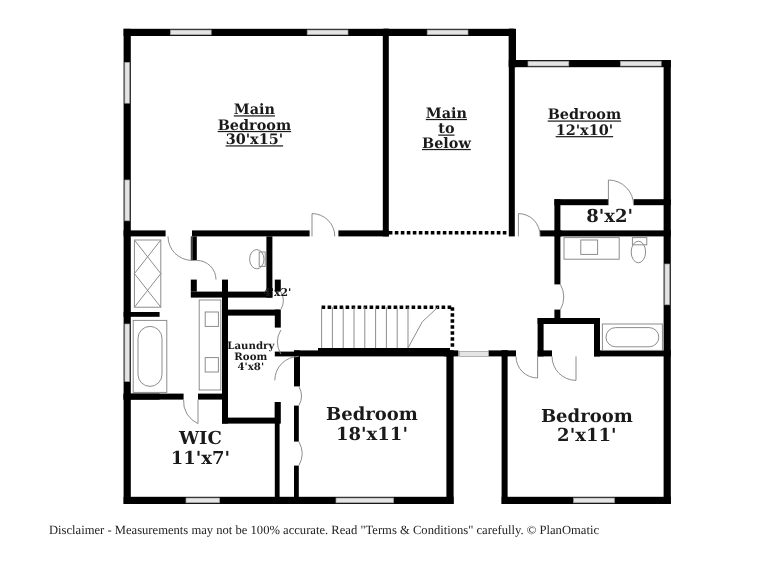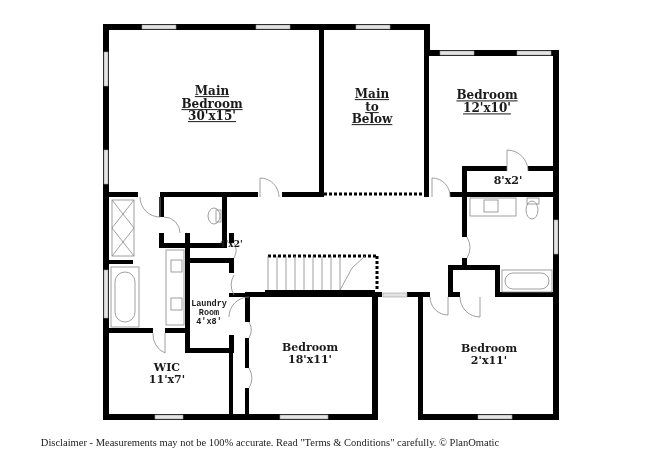--- a/index.html
+++ b/index.html
@@ -10,21 +10,21 @@
       font-family: "DejaVu Serif", "Liberation Serif", serif;
       font-weight: bold;
       color: #1a1a1a;
       text-align: center;
       line-height: 1.05;
       transform: translate(-50%, -50%);
       white-space: nowrap;
     }
     .room-label .name, .room-label .dim { display: block; }
     .lg { font-size: 12px; text-decoration: underline; }
-    .md { font-size: 11px; }
+    .md { font-size: 15px; }
     .sm { font-size: 9px; margin-left: 24px; }
     .xs { font-size: 8.5px; }
     .disclaimer {
       position: absolute;
       left: 0; top: 437px; width: 540px;
       text-align: center;
       font-family: "Liberation Serif", "DejaVu Serif", serif;
       font-size: 10.5px;
       color: #222;
     }
@@ -201,21 +201,21 @@
 </div>
 
 <div class="room-label md" style="left:508px; top:181px;">
   <span class="dim">8'x2'</span>
 </div>
 
 <div class="room-label sm" style="left:207px; top:245px;">
   <span class="dim">4'x2'</span>
 </div>
 
-<div class="room-label xs" style="left:209px; top:313px;font-family:Liberation Mono, monospace;">
+<div class="room-label xs" style="left:209px; top:298px;">
   <span class="name">Laundry</span>
   <span class="name">Room</span>
   <span class="dim">4'x8'</span>
 </div>
 
 <div class="room-label md" style="left:167px; top:374px;">
   <span class="name">WIC</span>
   <span class="dim">11'x7'</span>
 </div>
 

